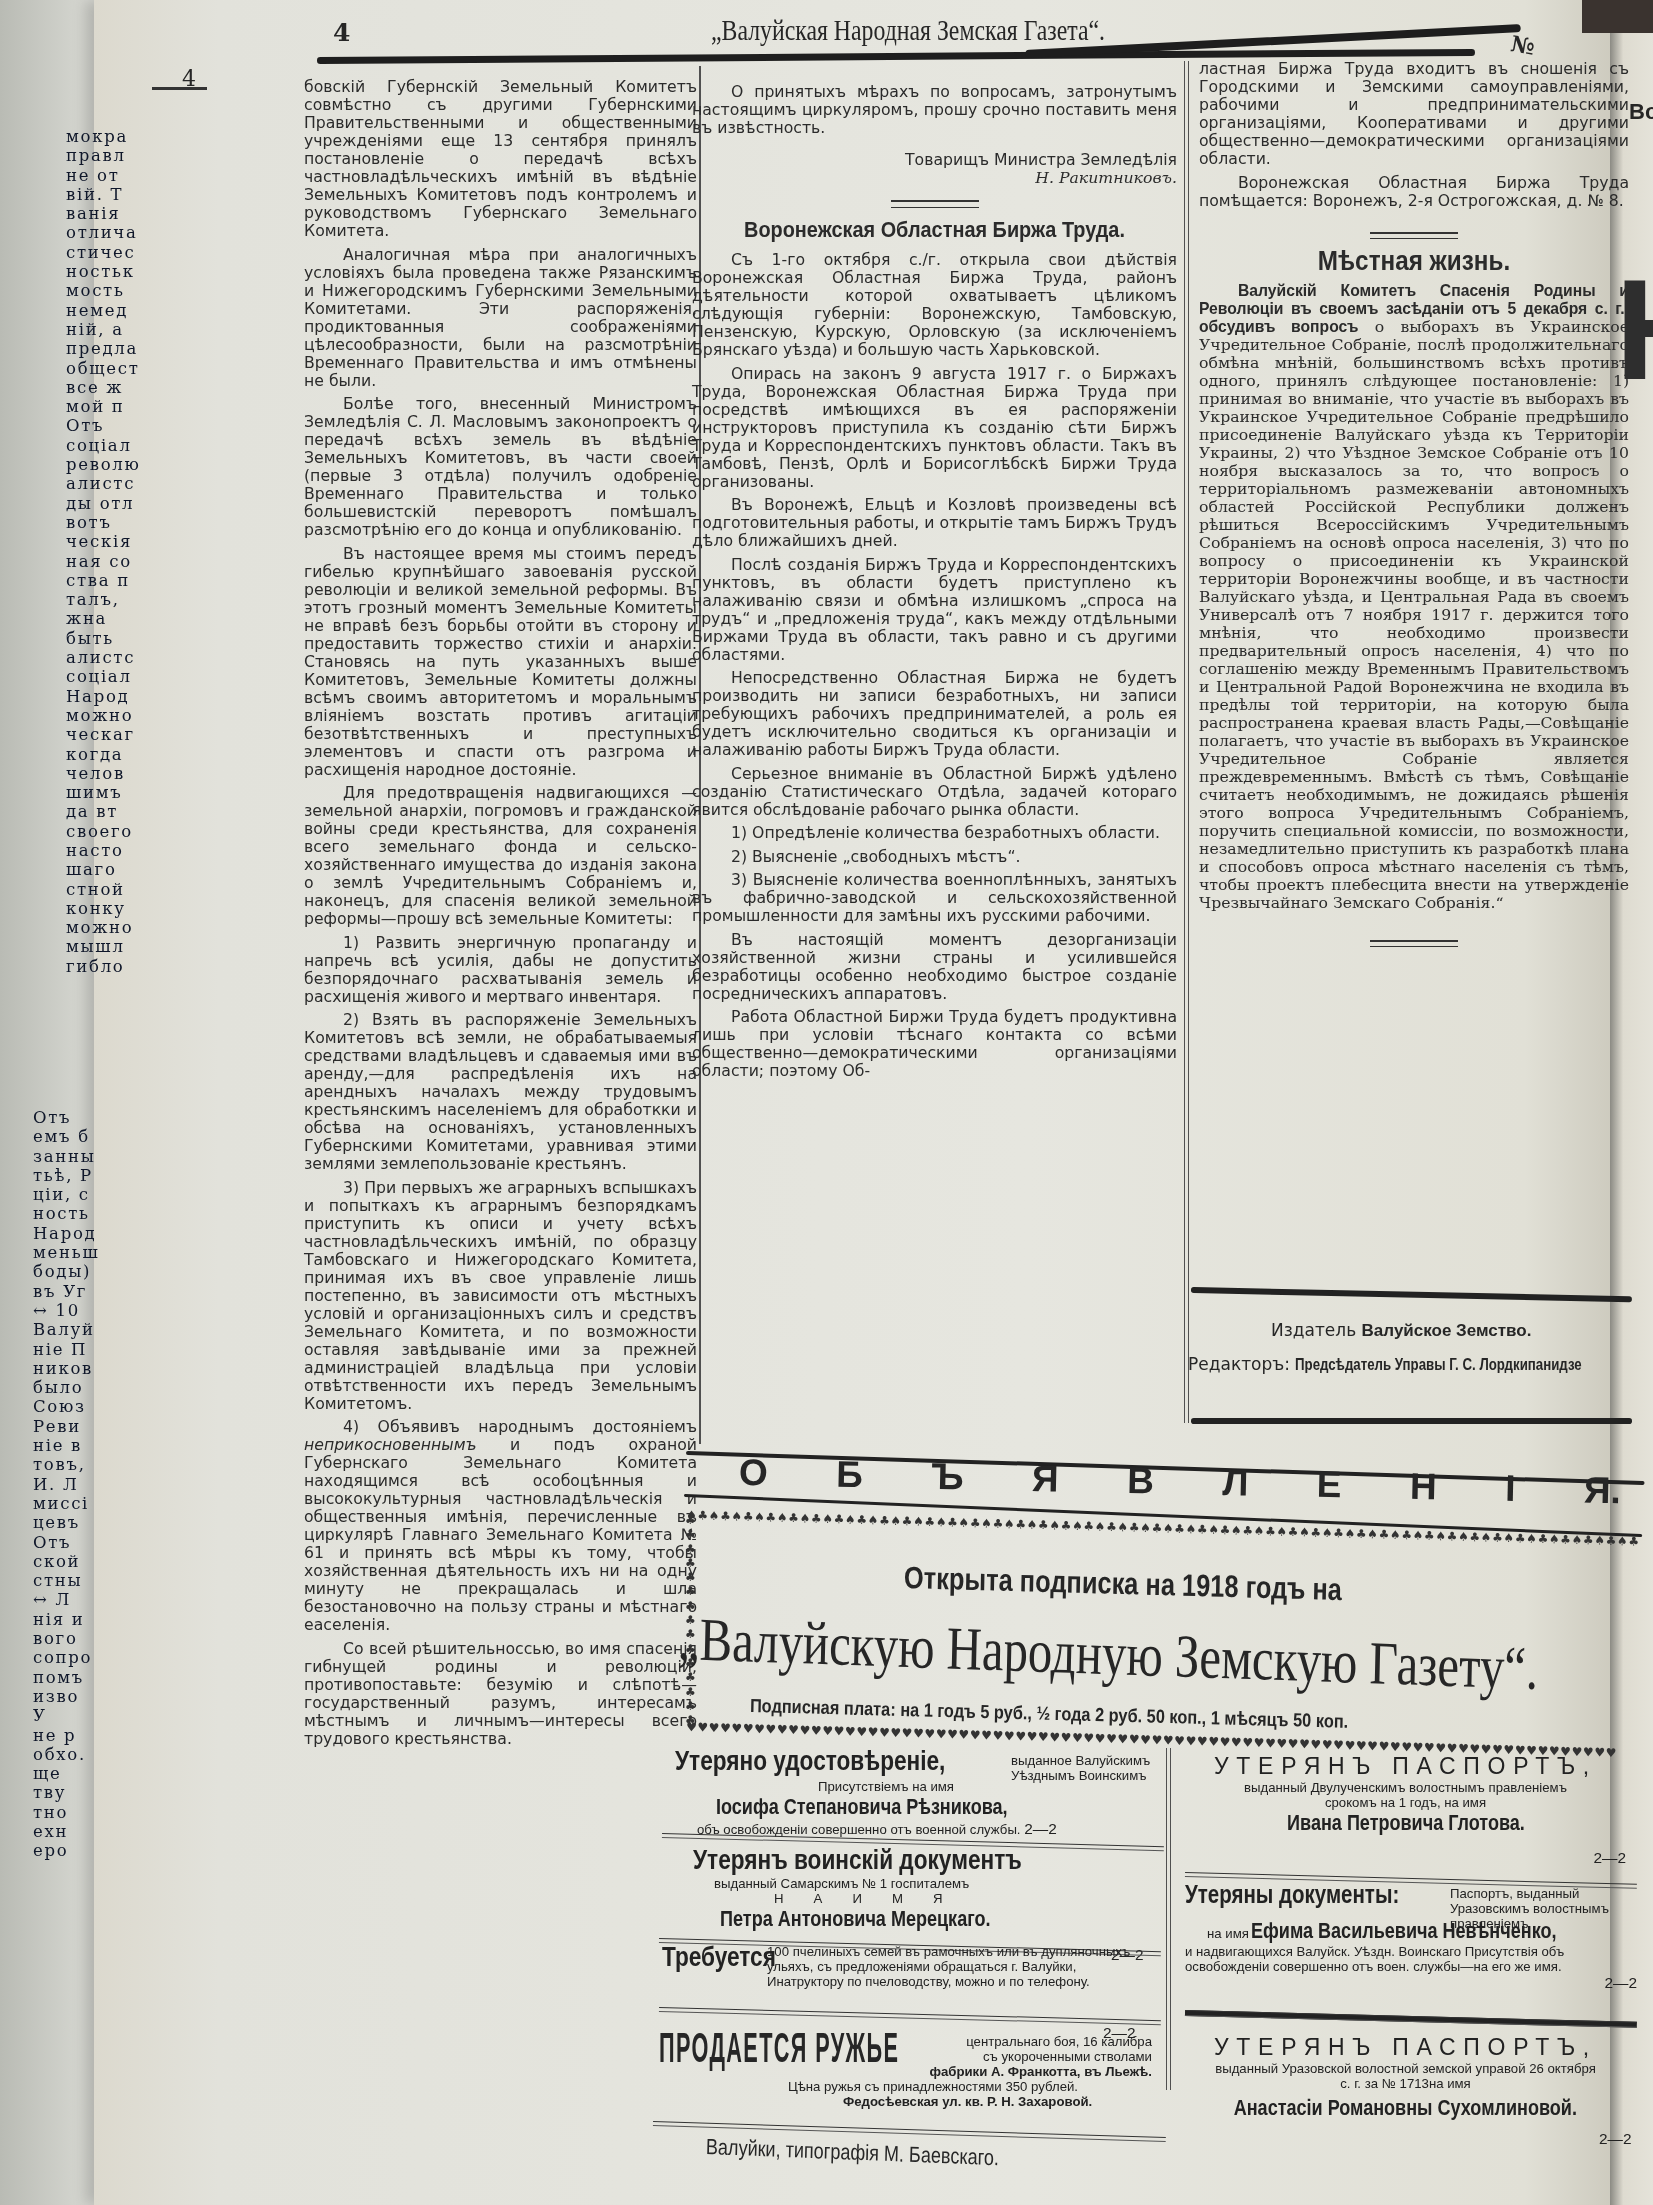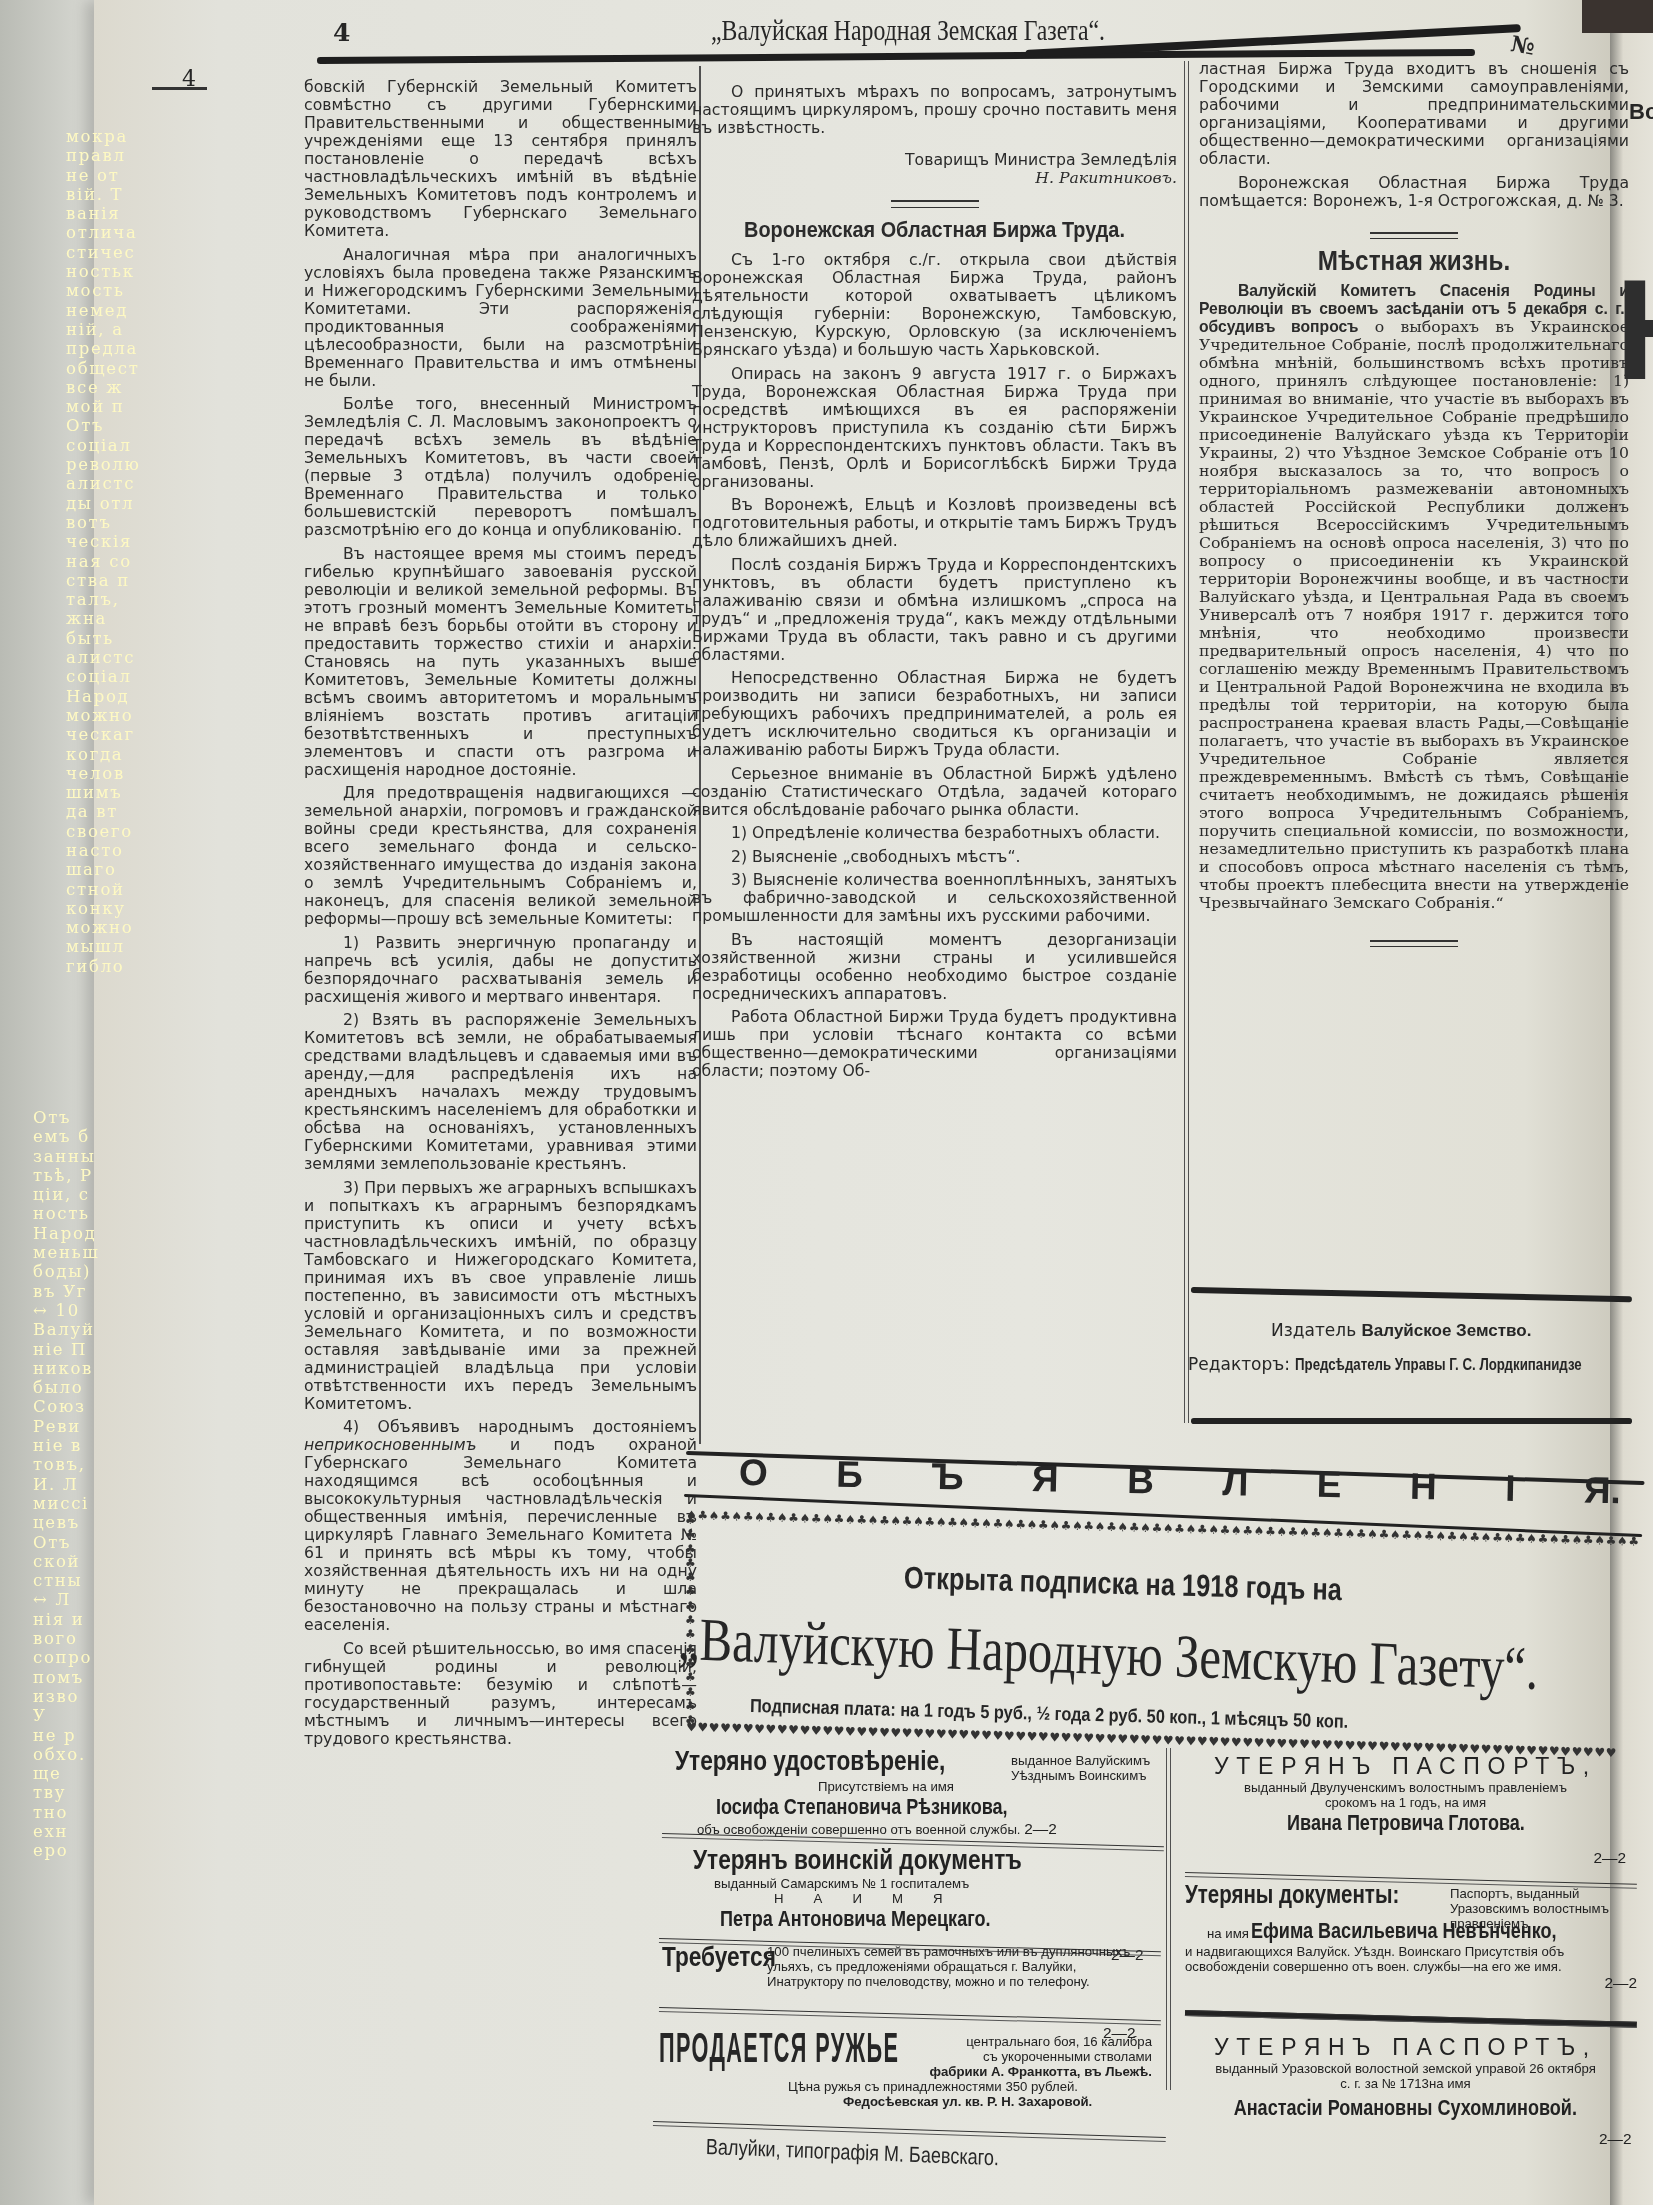--- a/index.html
+++ b/index.html
@@ -10,21 +10,21 @@
        background:linear-gradient(90deg,#b9bbb4 0%,#d8d9d3 40%,#e4e3dc 85%,#cfcbbf 100%);}
   .main-page{position:absolute;left:94px;top:0;width:1555px;height:2205px;
        background:linear-gradient(90deg,#dcd9ce 0%,#e2e2db 8%,#e6e6df 60%,#e1e0d6 92%,#c5c2b5 100%);
        box-shadow:-7.7px 0 13.2px rgba(0,0,0,.18);}
   .right-edge{position:absolute;right:0;top:0;width:44px;height:2205px;
        background:linear-gradient(90deg,#8b8a83,#dedbd0 30%,#e5e3da);}
   .dark-top{position:absolute;right:0;top:0;width:72px;height:33px;background:#3a332f;}
 
   
   .left-col{position:absolute;left:66px;top:127px;width:110px;font-family:"DejaVu Serif",serif;
-       font-size:16.5px;line-height:19.3px;letter-spacing:1.7px;color:#fef9c3;white-space:nowrap;overflow:hidden;}
+       font-size:16.5px;line-height:19.3px;letter-spacing:1.7px;color:#0f172a;white-space:nowrap;overflow:hidden;}
   .left-col .ln{display:block;}
   .left-pagenum{position:absolute;left:182px;top:66px;font-family:"DejaVu Serif",serif;font-size:22px;}
   .left-rule{position:absolute;left:152px;top:87px;width:55px;height:2.8px;background:#333;}
 
   
   .pagenum{position:absolute;left:333px;top:17.6px;font-family:"DejaVu Serif",serif;font-size:25px;font-weight:bold;}
   .masthead{position:absolute;left:711px;top:14.3px;font-family:"Liberation Serif",serif;font-size:29px;
        transform:scaleX(.82);transform-origin:left center;white-space:nowrap;}
   .issue-no{position:absolute;left:1511px;top:32px;font-family:"DejaVu Serif",serif;font-size:22px;font-weight:bold;transform:rotate(10deg);}
   .head-rule{position:absolute;left:317px;top:57px;width:1158px;height:6.6px;background:#1e1e1e;border-radius:3.3px;
@@ -223,21 +223,21 @@
   <p>Серьезное вниманіе въ Областной Биржѣ удѣлено созданію Статистическаго Отдѣла, задачей котораго явится обслѣдованіе рабочаго рынка области.</p>
   <p>1) Опредѣленіе количества безработныхъ области.</p>
   <p>2) Выясненіе „свободныхъ мѣстъ“.</p>
   <p>3) Выясненіе количества военноплѣнныхъ, занятыхъ въ фабрично-заводской и сельскохозяйственной промышленности для замѣны ихъ русскими рабочими.</p>
   <p>Въ настоящій моментъ дезорганизаціи хозяйственной жизни страны и усилившейся безработицы особенно необходимо быстрое созданіе посредническихъ аппаратовъ.</p>
   <p>Работа Областной Биржи Труда будетъ продуктивна лишь при условіи тѣснаго контакта со всѣми общественно—демократическими организаціями области; поэтому Об-</p>
 </div>
 
 <div class="col col3">
   <p style="text-indent:0">ластная Биржа Труда входитъ въ сношенія съ Городскими и Земскими самоуправленіями, рабочими и предпринимательскими организаціями, Кооперативами и другими общественно—демократическими организаціями области.</p>
-  <p>Воронежская Областная Биржа Труда помѣщается: Воронежъ, 1-я Острогожская, д. № 3.</p>
+  <p>Воронежская Областная Биржа Труда помѣщается: Воронежъ, 2-я Острогожская, д. № 8.</p>
   <div class="sep" style="margin-top:22px;"></div>
   <div class="section-title big">Мѣстная жизнь.</div>
   <p class="serif"><span class="boldlead">Валуйскій Комитетъ Спасенія Родины и Революціи въ своемъ засѣданіи отъ 5 декабря с. г., обсудивъ вопросъ</span><span> о выборахъ въ Украинское Учредительное Собраніе, послѣ продолжительнаго обмѣна мнѣній, большинствомъ всѣхъ противъ одного, принялъ слѣдующее постановленіе: 1) принимая во вниманіе, что участіе въ выборахъ въ Украинское Учредительное Собраніе предрѣшило присоединеніе Валуйскаго уѣзда къ Территоріи Украины, 2) что Уѣздное Земское Собраніе отъ 10 ноября высказалось за то, что вопросъ о территоріальномъ размежеваніи автономныхъ областей Россійской Республики долженъ рѣшиться Всероссійскимъ Учредительнымъ Собраніемъ на основѣ опроса населенія, 3) что по вопросу о присоединеніи къ Украинской территоріи Воронежчины вообще, и въ частности Валуйскаго уѣзда, и Центральная Рада въ своемъ Универсалѣ отъ 7 ноября 1917 г. держится того мнѣнія, что необходимо произвести предварительный опросъ населенія, 4) что по соглашенію между Временнымъ Правительствомъ и Центральной Радой Воронежчина не входила въ предѣлы той территоріи, на которую была распространена краевая власть Рады,—Совѣщаніе полагаетъ, что участіе въ выборахъ въ Украинское Учредительное Собраніе является преждевременнымъ. Вмѣстѣ съ тѣмъ, Совѣщаніе считаетъ необходимымъ, не дожидаясь рѣшенія этого вопроса Учредительнымъ Собраніемъ, поручить специальной комиссіи, по возможности, незамедлительно приступить къ разработкѣ плана и способовъ опроса мѣстнаго населенія съ тѣмъ, чтобы проектъ плебесцита внести на утвержденіе Чрезвычайнаго Земскаго Собранія.“</span></p>
   <div class="sep" style="margin-top:27.6px;"></div>
 </div>
 
 <div class="pub-rule" style="top:1287px;width:441px;transform:rotate(1.2deg);transform-origin:left;"></div>
 <div class="publisher"><span>Издатель</span> <b>Валуйское Земство.</b></div>
 <div class="editor"><span>Редакторъ:</span> <span class="cond">Предсѣдатель Управы Г. С. Лордкипанидзе</span></div>
 <div class="pub-rule" style="top:1418px;width:441px;"></div>

